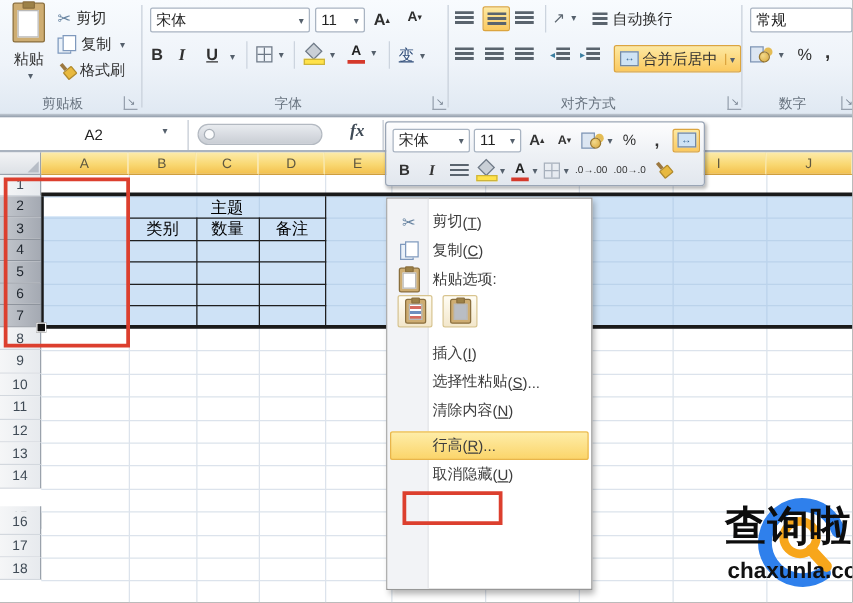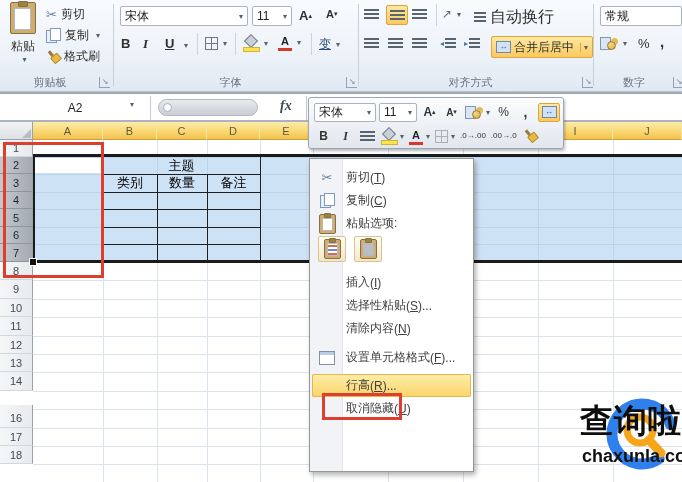--- a/index.html
+++ b/index.html
@@ -167,21 +167,21 @@
       <div class="abs btn hl" style="left:28px;top:5px;width:22px;height:20px;">
           <span class="bars"></span>
         </div>
       <div class="abs btn" style="left:54px;top:9px;">
           <span class="bars"></span>
         </div>
       <div class="abs" style="left:78px;top:4px;width:1px;height:22px;background:#ccd4de;"></div>
       <div class="abs btn" style="left:84px;top:7px;gap:2px;font-size:12px;color:#5c6670;">↗<span class="car">▾</span></div>
       <div class="abs btn" style="left:116px;top:7px;gap:4px;">
         <span class="bars" style="width:12px;"></span>
-        <span style="font-size:16px;">自动换行</span>
+        <span style="font-size:12px;">自动换行</span>
       </div>
       <div class="abs btn" style="left:6px;top:38px;">
           <span class="bars"></span>
         </div>
       <div class="abs btn" style="left:30px;top:38px;">
           <span class="bars"></span>
         </div>
       <div class="abs btn" style="left:54px;top:38px;">
           <span class="bars"></span>
         </div>
@@ -403,27 +403,20 @@
           <span>(<u>I</u>)</span>
         </div>
         <div class="mi">
           <span>选择性粘贴</span>
           <span>(<u>S</u>)...</span>
         </div>
         <div class="mi">
           <span>清除内容</span>
           <span>(<u>N</u>)</span>
         </div>
-        <div class="mi" style="margin-top: 6px;">
-          <span class="mic">
-            <span class="fmtwin"></span>
-          </span>
-          <span>设置单元格格式</span>
-          <span>(<u>F</u>)...</span>
-        </div>
         <div class="mi highlight" style="margin-top: 5px;">
           <span>行高</span>
           <span>(<u>R</u>)...</span>
         </div>
         <div class="mi">
           <span>取消隐藏</span>
           <span>(<u>U</u>)</span>
         </div>
       </div>
   </div>

